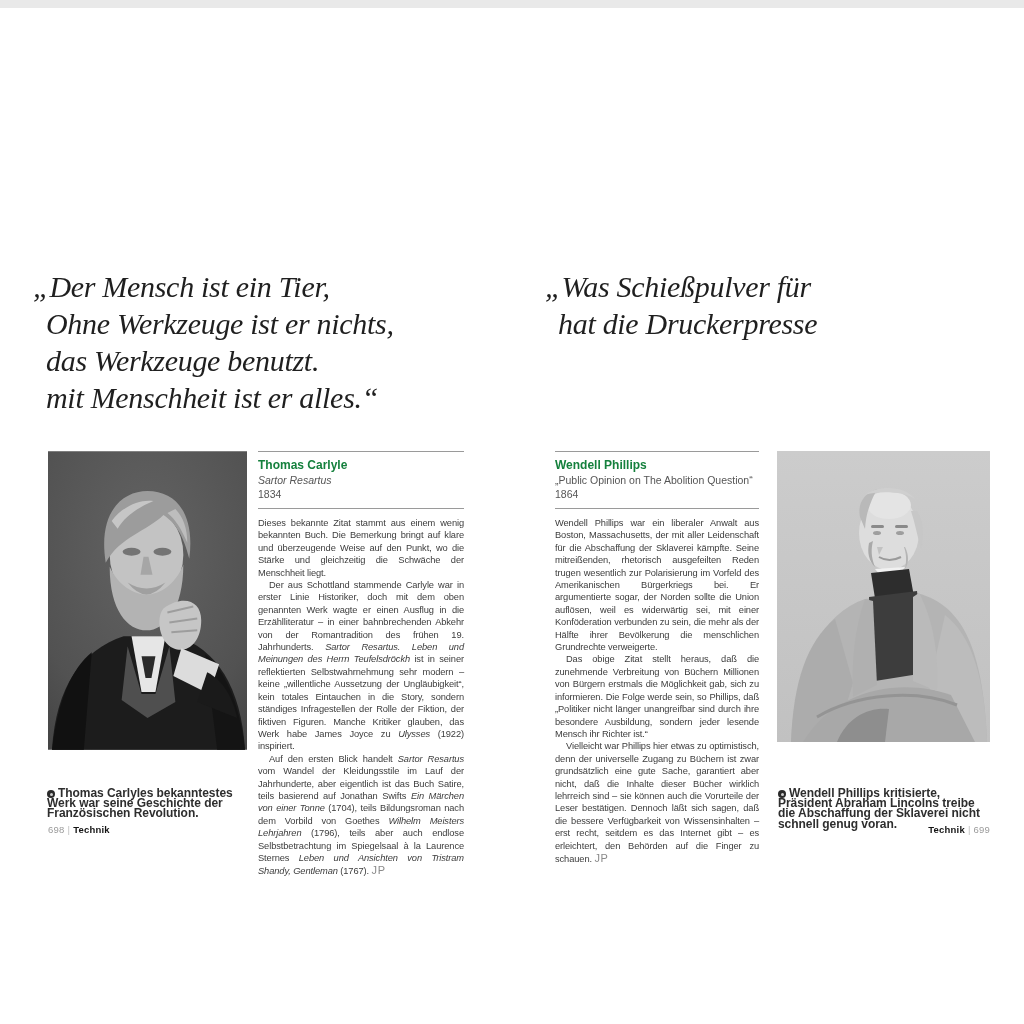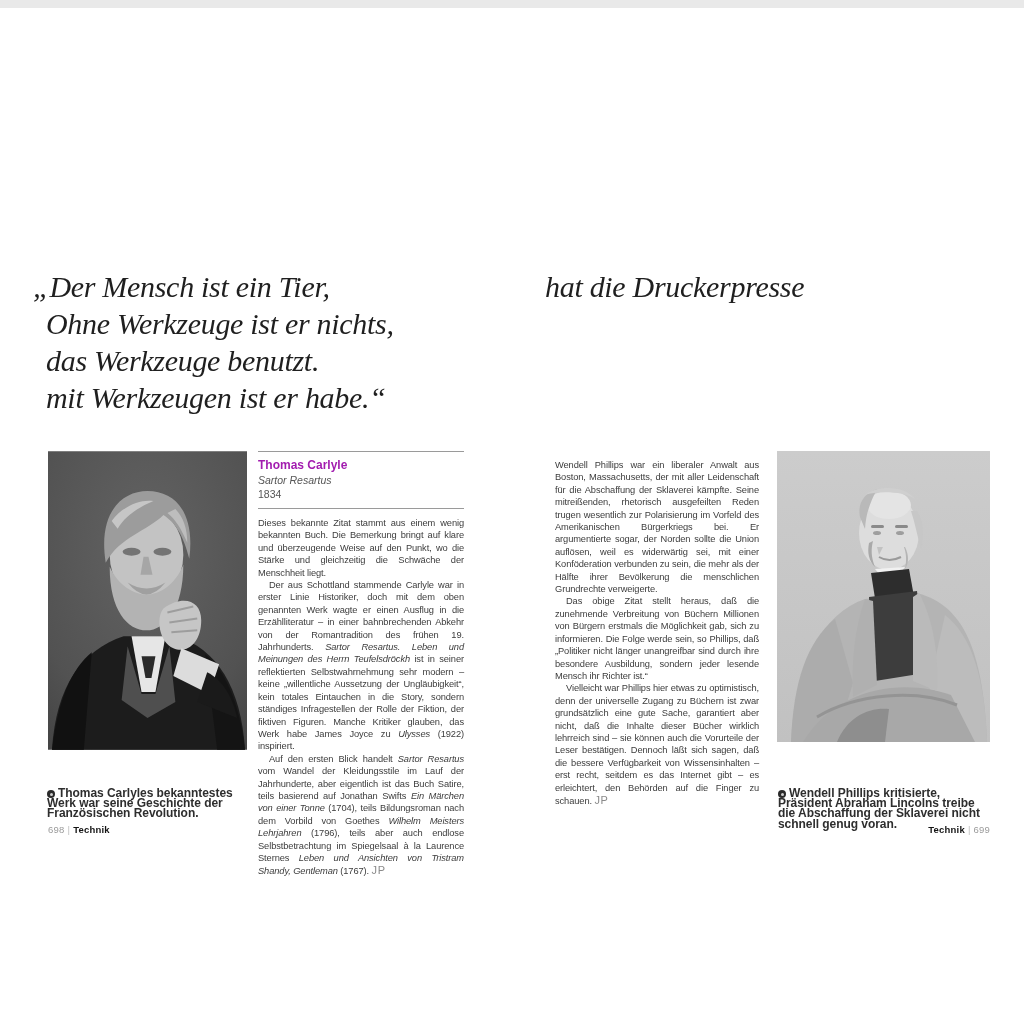--- a/index.html
+++ b/index.html
@@ -28,21 +28,21 @@
   
   .photo { position:absolute; overflow:hidden; }
   .photo svg { display:block; }
   
   .col { position:absolute; }
   .attrib {
     border-top:1px solid #9a9a9a;
     border-bottom:1px solid #9a9a9a;
     padding:6px 0 7px;
   }
-  .attrib-name { font-size:12px; font-weight:bold; color:#a21caf; line-height:14px; }
+  .attrib-name { font-size:12px; font-weight:bold; color:#15803d; line-height:14px; }
   .attrib-work { font-size:10.5px; color:#555; line-height:13px; margin-top:2px; }
   .attrib-work.it { font-style:italic; }
   .attrib-year { font-size:10.5px; color:#555; line-height:13px; margin-top:1px; }
   .body-text { margin-top:8px; }
   .body-para {
     font-size:9.3px;
     line-height:12.4px;
     letter-spacing:-0.1px;
     text-align:justify;
     color:#3c3c3c;
@@ -95,21 +95,21 @@
 </style>
 </head>
 <body>
 
 <div class="spread">
 
   <div class="quote" style="left:46px; top:260px;">
       <div class="quote-line">„Der Mensch ist ein Tier,</div>
       <div class="quote-line">Ohne Werkzeuge ist er nichts,</div>
       <div class="quote-line">das Werkzeuge benutzt.</div>
-      <div class="quote-line">mit Werkzeugen ist er habe.“</div>
+      <div class="quote-line">mit Menschheit ist er alles.“</div>
     </div>
 
   <div class="photo" style="left:48px; top:443px; width:199px; height:299px;">
     <svg width="199" height="299" viewBox="0 0 200 300">
       <defs>
         <radialGradient id="bgL" cx="50%" cy="32%" r="85%">
           <stop offset="0%" stop-color="#636363"></stop>
           <stop offset="70%" stop-color="#525252"></stop>
           <stop offset="100%" stop-color="#434343"></stop>
         </radialGradient>
@@ -161,24 +161,30 @@
 
   <div class="caption" style="left:47px; top:780px; width:200px;">
     <span class="credit-icon"></span><span>Thomas Carlyles bekanntestes Werk war seine Geschichte der Französischen Revolution.</span>
   </div>
 
   <div class="footer" style="left:48px; top:816px;">
     <span class="pagenum">698</span><span class="sep">|</span><span class="section">Technik</span>
   </div>
 
   <div class="quote" style="left:558px; top:260px;">
+      <div class="quote-line">„Was Schießpulver für</div>
       <div class="quote-line">hat die Druckerpresse</div>
     </div>
 
   <div class="col" style="left:555px; top:443px; width:204px;">
+    <div class="attrib">
+      <div class="attrib-name">Wendell Phillips</div>
+      <div class="attrib-work">„Public Opinion on The Abolition Question“</div>
+      <div class="attrib-year">1864</div>
+    </div>
     <div class="body-text">
         <p class="body-para"><span>Wendell Phillips war ein liberaler Anwalt aus Boston, Massachusetts, der mit aller Leidenschaft für die Abschaffung der Sklaverei kämpfte. Seine mitreißenden, rhetorisch ausgefeilten Reden trugen wesentlich zur Polarisierung im Vorfeld des Amerikanischen Bürgerkriegs bei. Er argumentierte sogar, der Norden sollte die Union auflösen, weil es widerwärtig sei, mit einer Konföderation verbunden zu sein, die mehr als der Hälfte ihrer Bevölkerung die menschlichen Grundrechte verweigerte.</span></p>
         <p class="body-para"><span>Das obige Zitat stellt heraus, daß die zunehmende Verbreitung von Büchern Millionen von Bürgern erstmals die Möglichkeit gab, sich zu informieren. Die Folge werde sein, so Phillips, daß „Politiker nicht länger unangreifbar sind durch ihre besondere Ausbildung, sondern jeder lesende Mensch ihr Richter ist.“</span></p>
         <p class="body-para"><span>Vielleicht war Phillips hier etwas zu optimistisch, denn der universelle Zugang zu Büchern ist zwar grundsätzlich eine gute Sache, garantiert aber nicht, daß die Inhalte dieser Bücher wirklich lehrreich sind – sie können auch die Vorurteile der Leser bestätigen. Dennoch läßt sich sagen, daß die bessere Verfügbarkeit von Wissensinhalten – erst recht, seitdem es das Internet gibt – es erleichtert, den Behörden auf die Finger zu schauen. </span><span class="jp">JP</span></p>
       </div>
   </div>
 
   <div class="photo" style="left:777px; top:443px; width:213px; height:291px;">
     <svg width="213" height="291" viewBox="0 0 213 291">
       <defs>

